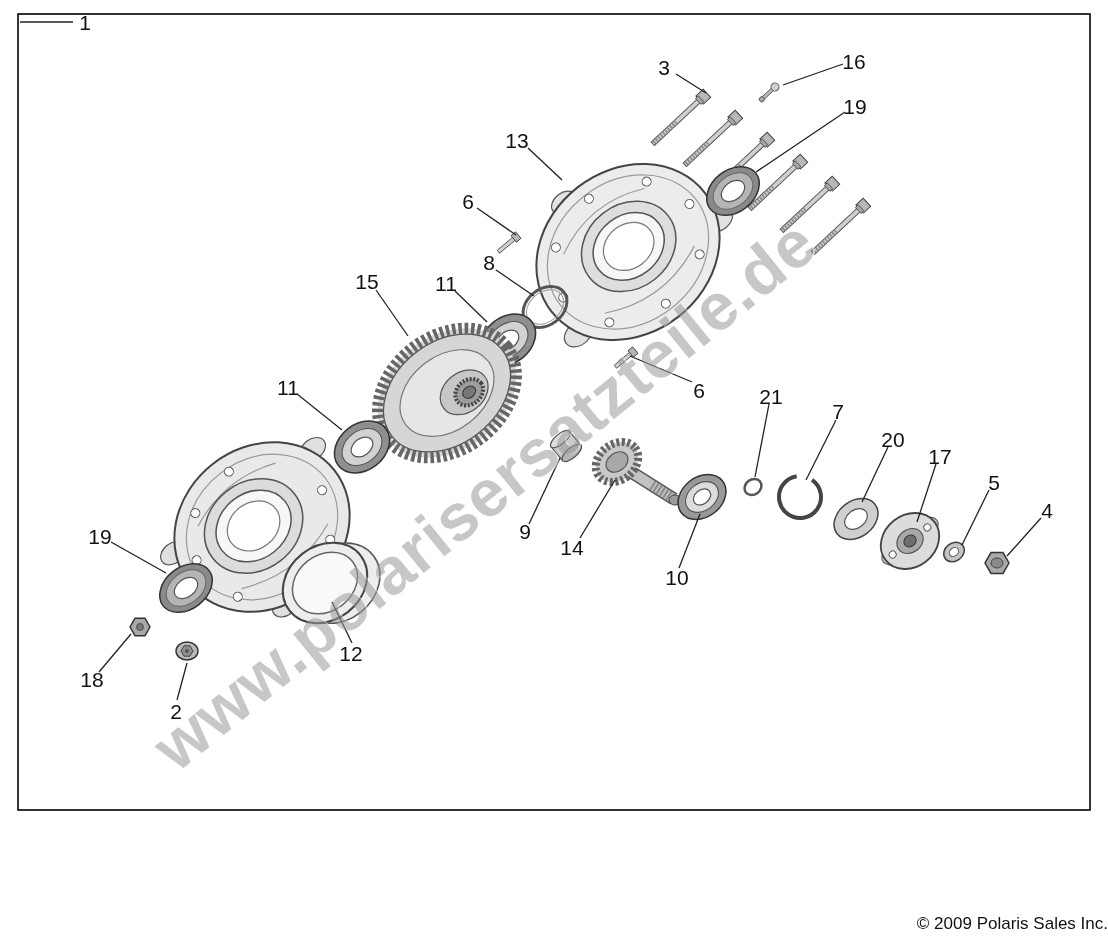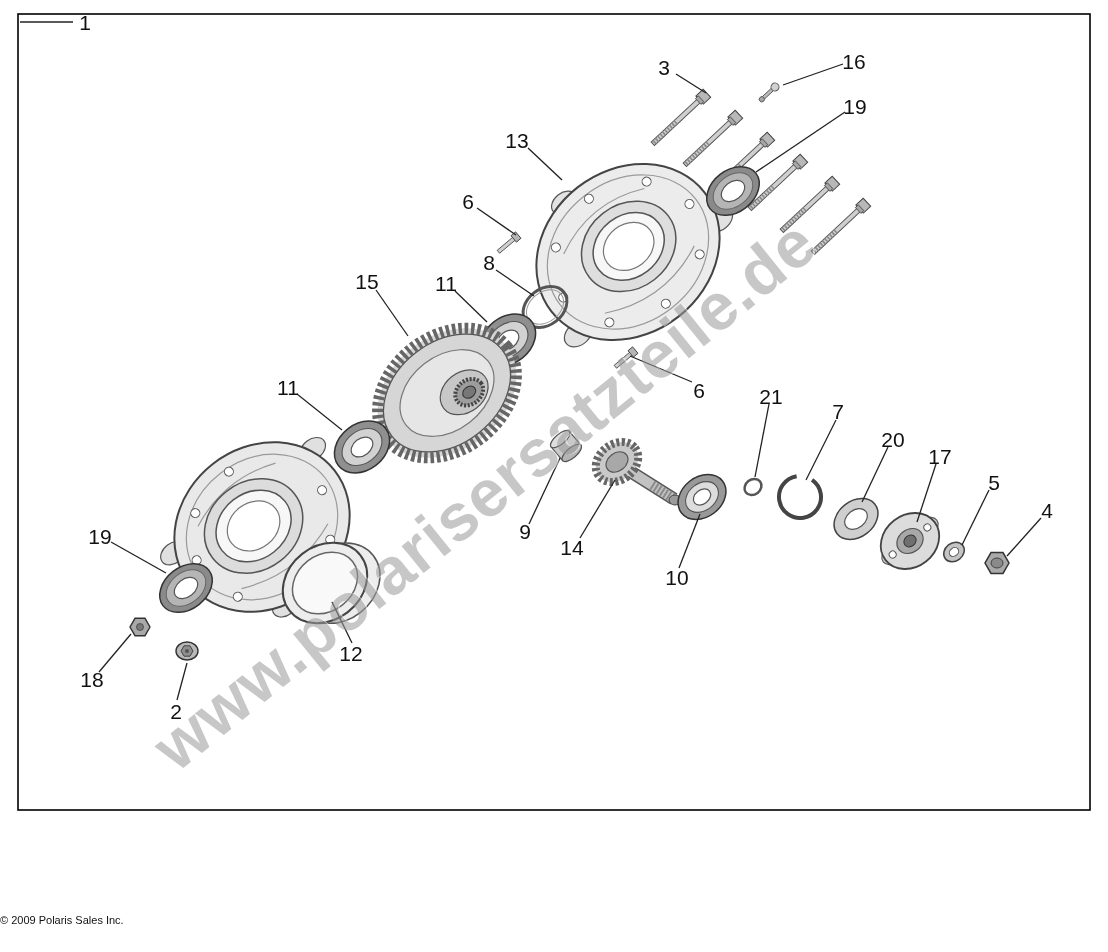--- a/index.html
+++ b/index.html
@@ -27,22 +27,22 @@
     letter-spacing:1px;
     color:#9a9a9a;
     opacity:0.55;
     white-space:nowrap;
     pointer-events:none;
     text-shadow:1px 1px 0 #ffffff;
   }
   .copyright{
     position:absolute;
     left:0;right:0;top:914px;
-    text-align:left;
-    font-size:11px;
+    text-align:right;
+    font-size:17px;
     color:#111111;
   }
 </style>
 </head>
 <body>
 
 <div class="canvas">
 
   <svg class="diagram-svg" width="1108" height="952" viewBox="0 0 1108 952">
 

